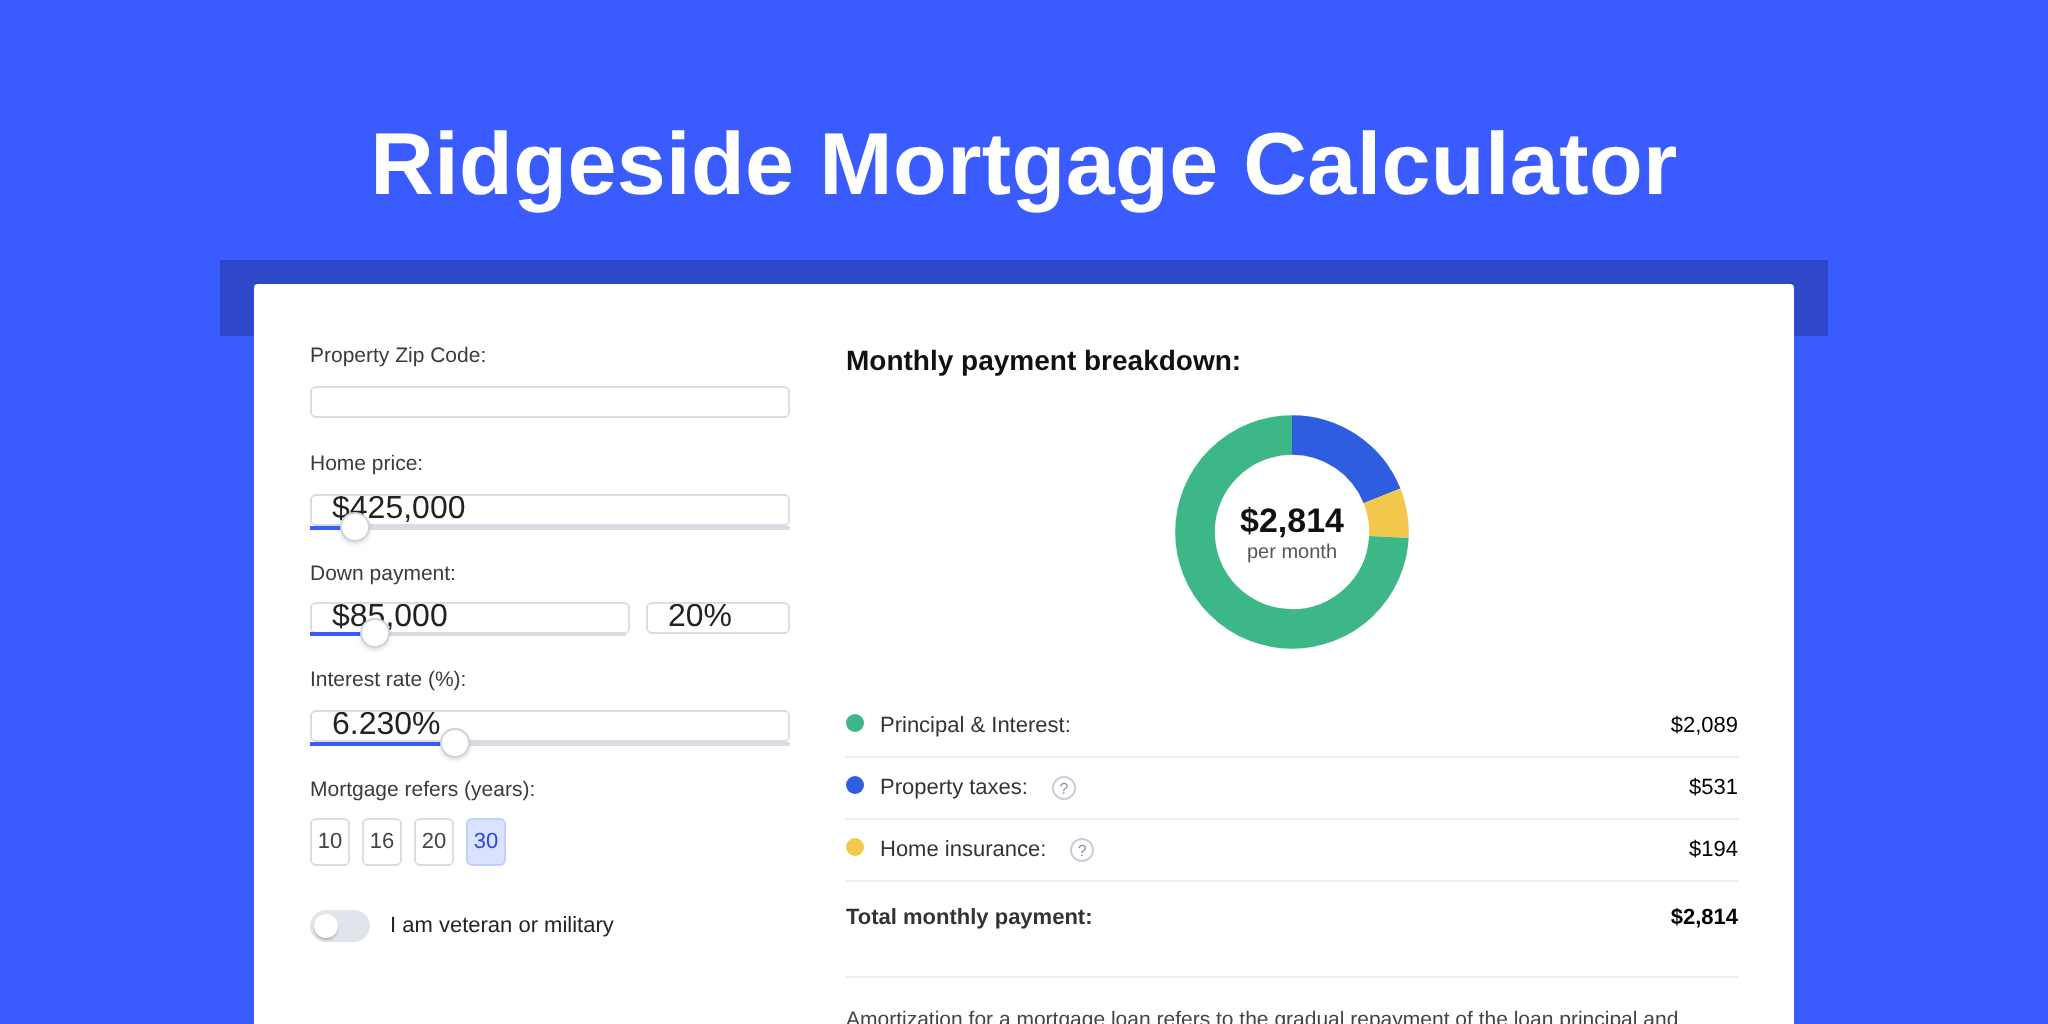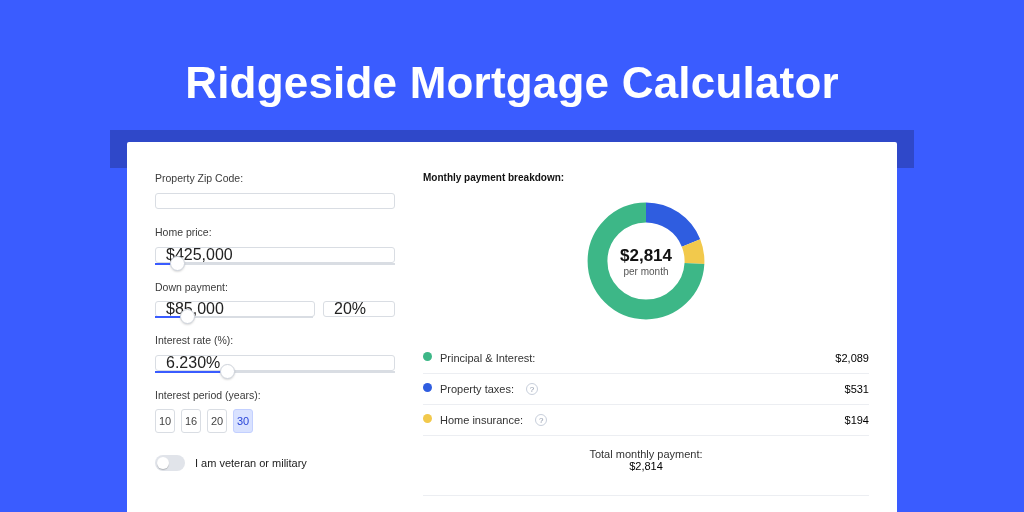--- a/index.html
+++ b/index.html
@@ -112,21 +112,21 @@
     width: 12px; height: 12px;
     border-radius: 50%;
     background: #fff;
     box-shadow: 0 1px 1px rgba(0,0,0,.2);
   }
   .toggle-label { font-size: 11px; color: #222; }
 
   
   .right-col { flex: 1; }
   .rc-title {
-    font-size: 10px;
+    font-size: 14px;
     font-weight: 700;
     color: #111;
     margin-bottom: 14px;
   }
   .donut-wrap { display:flex; justify-content:center; margin-bottom: 18px; }
   .donut { position: relative; width: 128px; height: 128px; }
   .donut svg { width: 128px; height: 128px; transform: rotate(-90deg); }
   .donut-center {
     position: absolute; left:0; top:0; width:100%; height:100%;
     display:flex; flex-direction:column; align-items:center; justify-content:center;
@@ -141,21 +141,21 @@
     font-size: 11px;
   }
   .legend-left { display:flex; align-items:flex-start; gap:8px; color:#333; }
   .dot { width:9px; height:9px; border-radius:50%; display:inline-block; }
   .help {
     width:12px; height:12px; border-radius:50%;
     display:inline-flex; align-items:center; justify-content:center;
     font-size:8px; color:#8a93a6; border:1px solid #c8cfdb;
     margin-left:4px;
   }
-  .legend-row.total { border-bottom: none; font-weight:400; padding-top:12px;flex-direction:column; }
+  .legend-row.total { border-bottom: none; font-weight:700; padding-top:12px; }
 
   .amort {
     border-top: 1px solid #eceef2;
     margin-top: 14px;
     padding-top: 14px;
   }
   .amort-title { font-size: 11px; font-weight:700; color:#111; margin-bottom:10px; }
   .amort-text { font-size: 10.5px; color:#444; line-height:1.4; }
 </style>
 </head>
@@ -200,21 +200,21 @@
       <label class="f-label">Interest rate (%):</label>
       <input class="f-input" value="6.230%" style="">
       <div class="slider-wrap">
         <div class="slider-track"></div>
         <div class="slider-fill" style="width: 30%;"></div>
         <div class="slider-knob" style="left: calc(30% - 7px);"></div>
       </div>
     </div>
 
     <div class="f-block" style="margin-bottom:0;">
-      <label class="f-label">Interest period (years):</label>
+      <label class="f-label">Mortgage refers (years):</label>
       <div class="period-row" id="period-row">
           <div class="period-btn">10</div>
           <div class="period-btn">16</div>
           <div class="period-btn">20</div>
           <div class="period-btn active">30</div>
         </div>
     </div>
 
     <div class="toggle-row">
       <div class="toggle"></div>

